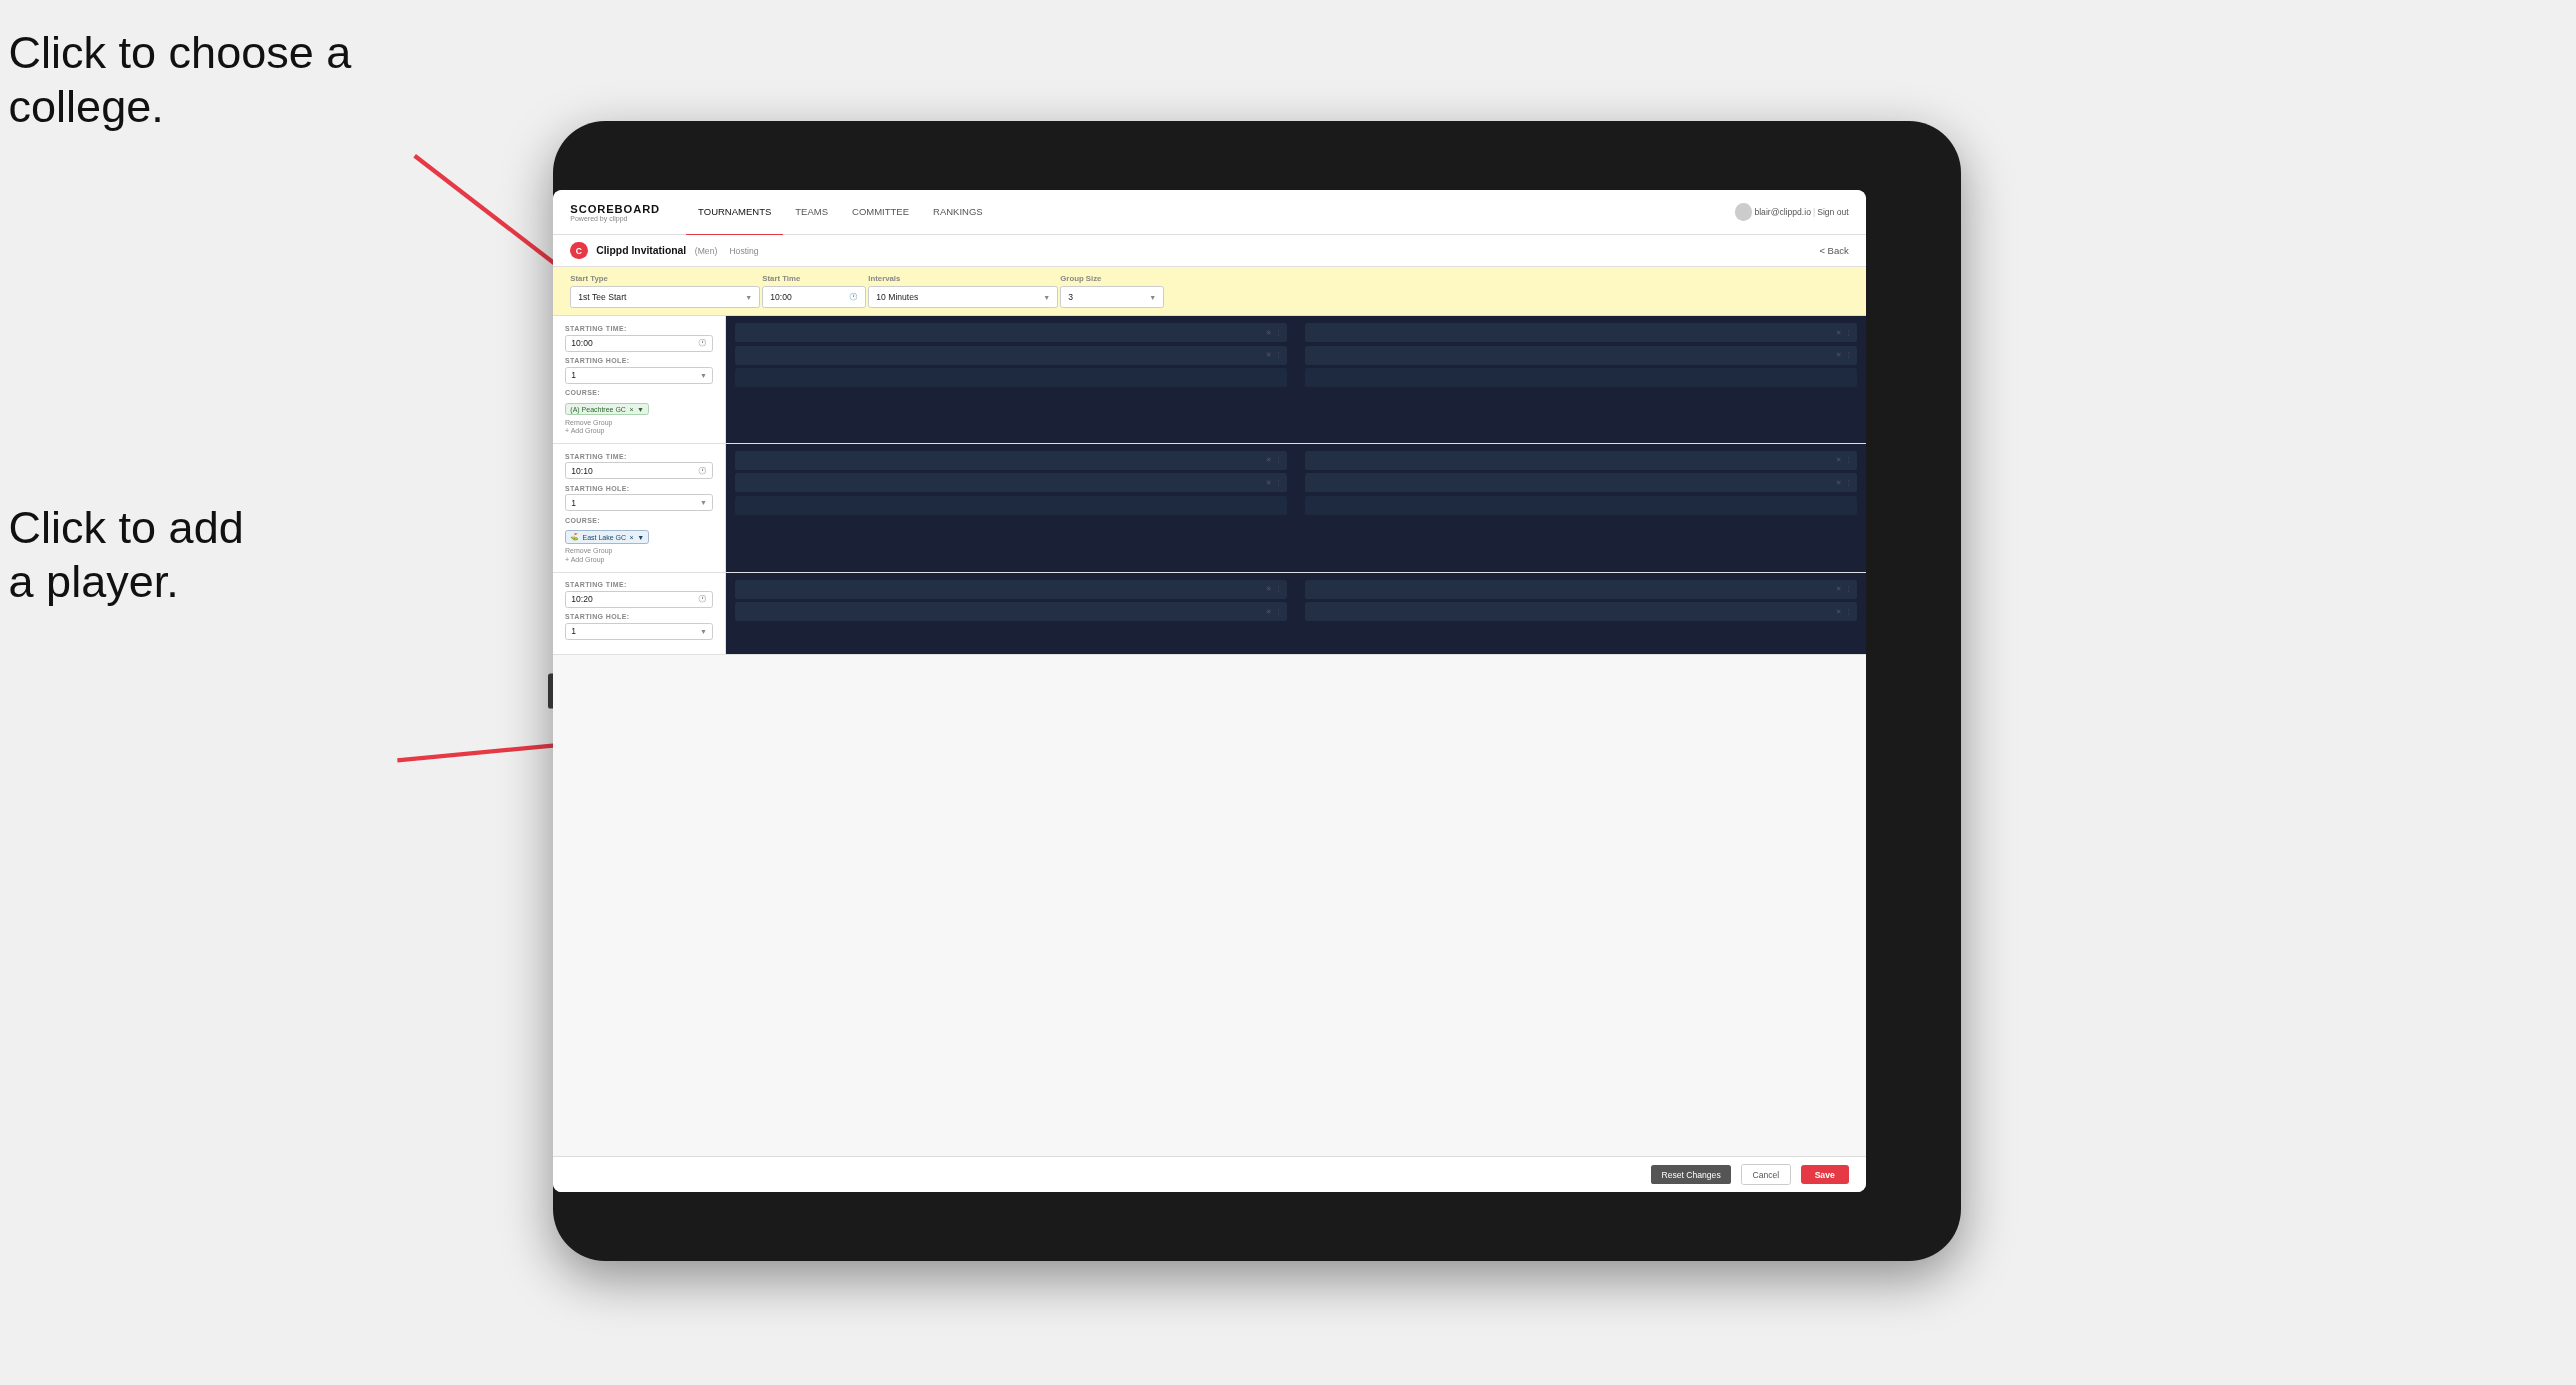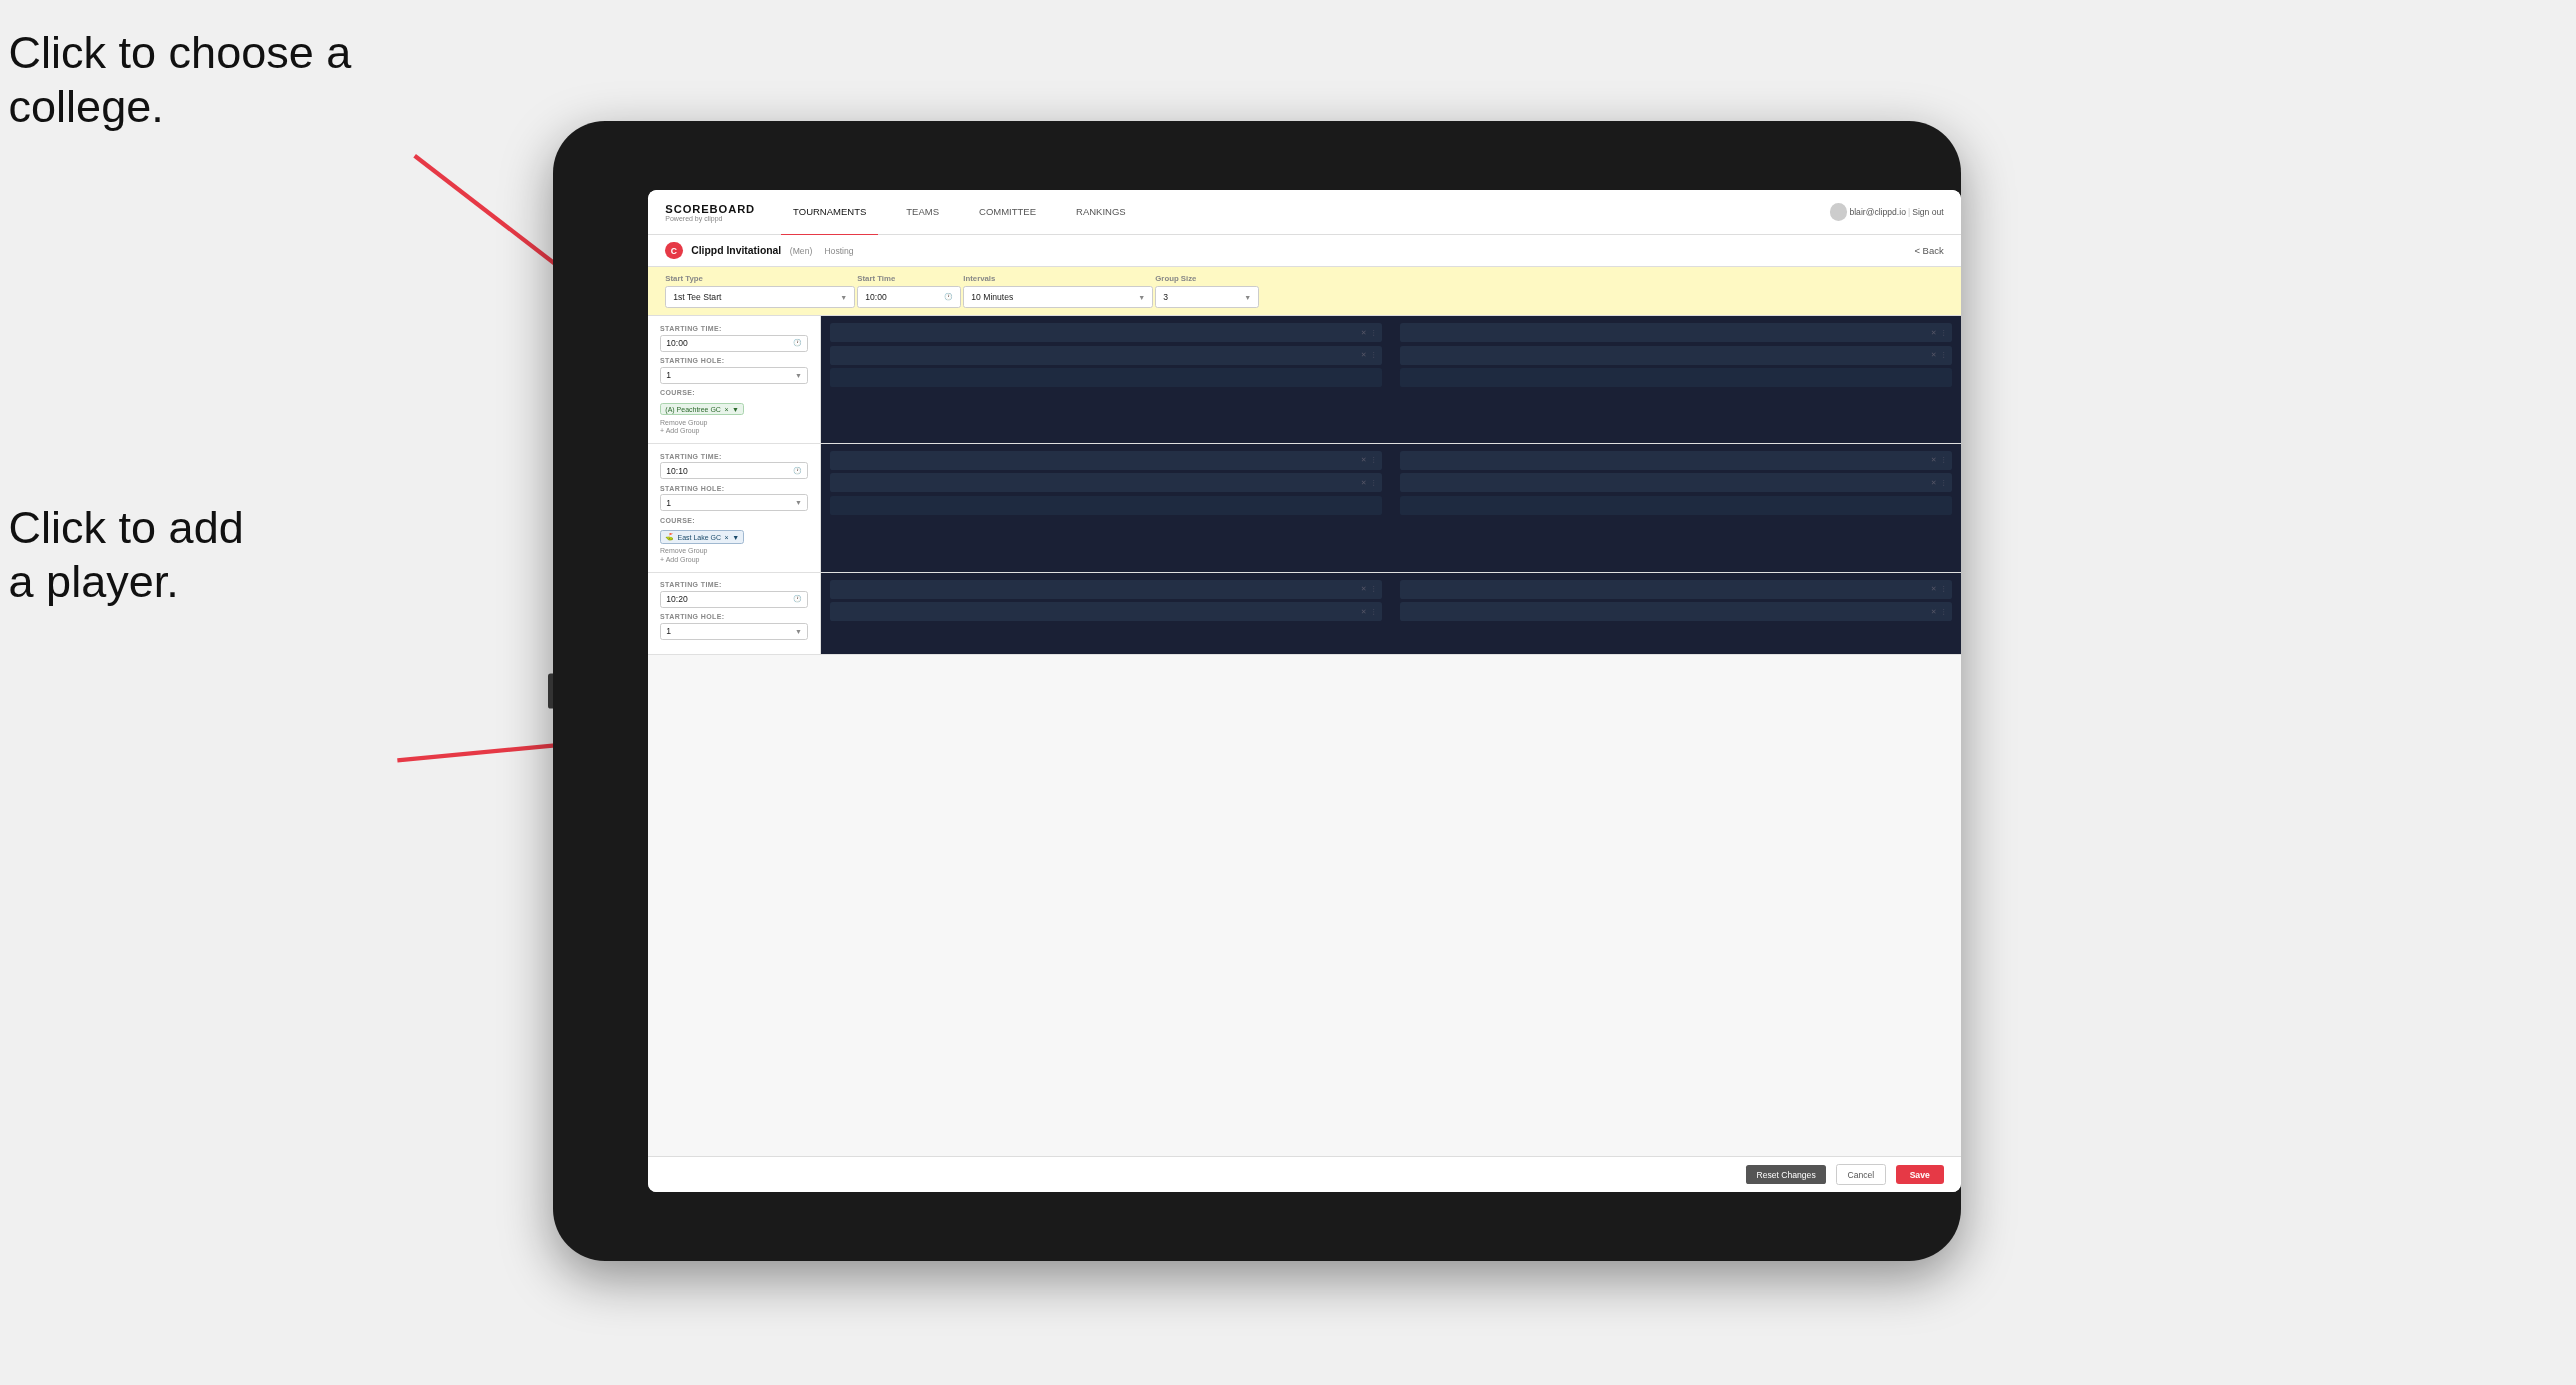--- a/index.html
+++ b/index.html
@@ -34,21 +34,21 @@
       position: absolute;
       top: 121px;
       left: 553px;
       width: 1408px;
       height: 1140px;
       background: #1a1a1a;
       border-radius: 52px;
       box-shadow: 0 17.3px 52px rgba(0,0,0,0.4);
       display: flex;
       align-items: center;
-      justify-content: flex-end;
+      justify-content: flex-start;
     }
     .tablet-screen {
       width: 1313px;
       height: 1002px;
       background: #fff;
       border-radius: 8.6px;
       overflow: hidden;
       display: flex;
       flex-direction: column;
     }
@@ -73,21 +73,21 @@
       font-weight: 800;
       letter-spacing: 0.9px;
       color: #111;
     }
     .nav-brand-sub {
       font-size: 7px;
       color: #888;
     }
     .nav-links {
       display: flex;
-      gap: 16px;
+      gap: 0;
       flex: 1;
     }
     .nav-link {
       font-size: 9.5px;
       padding: 0 12px;
       height: 45px;
       display: flex;
       align-items: center;
       color: #555;
       border-bottom: 1.7px solid transparent;

